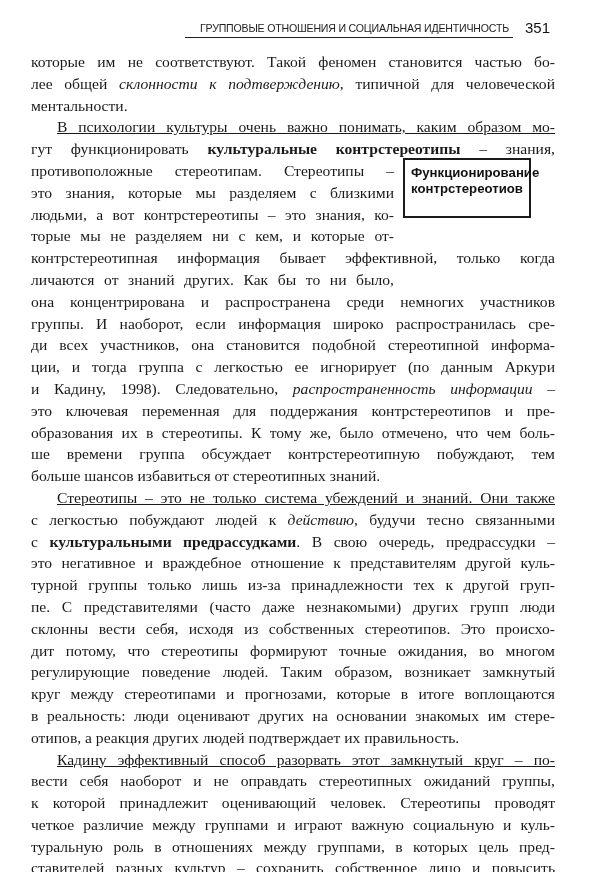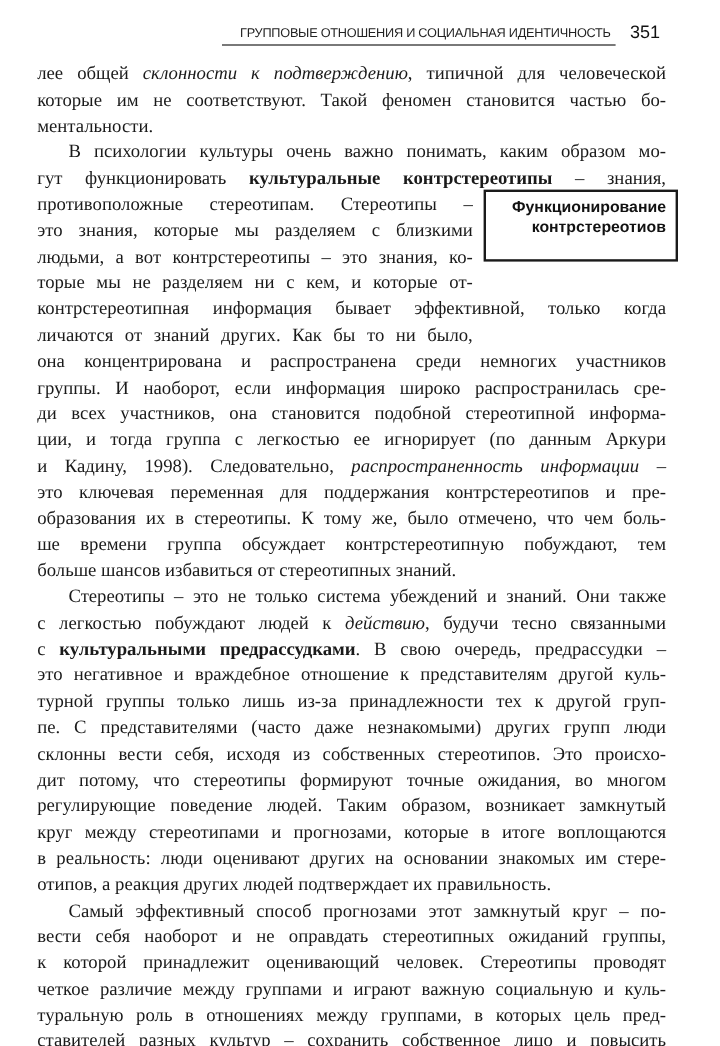--- a/index.html
+++ b/index.html
@@ -65,31 +65,32 @@
       text-align-last: justify;
       text-align: justify;
       height: 21.8px;
       overflow: visible;
     }
     .line.last {
       text-align-last: left;
     }
     .line.indent {
       padding-left: 26px;
+      text-decoration: underline;
     }
     .line.narrow {
       width: 363px;
     }
     em { font-style: italic; }
     strong { font-weight: bold; }
     .sidebar-box {
       position: absolute;
       left: 403px;
       top: 158px;
-      width: 162px;
+      width: 128px;
       height: 60px;
       border: 2px solid #1a1a1a;
       box-sizing: border-box;
       padding: 5px 8px 0 6px;
       font-family: "Liberation Sans", sans-serif;
       font-weight: bold;
       font-size: 13.2px;
       line-height: 16.4px;
       text-align: right;
       color: #111;
@@ -102,22 +103,22 @@
 </head>
 <body>
 
 <div class="page-header">
   <span class="running-title">ГРУППОВЫЕ ОТНОШЕНИЯ И СОЦИАЛЬНАЯ ИДЕНТИЧНОСТЬ</span>
   <div class="header-rule"></div>
   <span class="page-number">351</span>
 </div>
 
 <div class="text-column" id="text-column">
+    <span class="line"><span>которые им не соответствуют. Такой феномен становится частью бо-</span></span>
     <span class="line"><span>лее общей </span><em>склонности к подтверждению</em><span>, типичной для человеческой</span></span>
-    <span class="line"><span>которые им не соответствуют. Такой феномен становится частью бо-</span></span>
     <span class="line last"><span>ментальности.</span></span>
     <span class="line indent"><span>В психологии культуры очень важно понимать, каким образом мо-</span></span>
     <span class="line"><span>гут функционировать </span><strong>культуральные контрстереотипы</strong><span> – знания,</span></span>
     <span class="line narrow"><span>противоположные стереотипам. Стереотипы –</span></span>
     <span class="line narrow"><span>это знания, которые мы разделяем с близкими</span></span>
     <span class="line narrow"><span>людьми, а вот контрстереотипы – это знания, ко-</span></span>
     <span class="line narrow"><span>торые мы не разделяем ни с кем, и которые от-</span></span>
     <span class="line"><span>контрстереотипная информация бывает эффективной, только когда</span></span>
     <span class="line narrow"><span>личаются от знаний других. Как бы то ни было,</span></span>
     <span class="line"><span>она концентрирована и распространена среди немногих участников</span></span>
@@ -134,21 +135,21 @@
     <span class="line"><span>с </span><strong>культуральными предрассудками</strong><span>. В свою очередь, предрассудки –</span></span>
     <span class="line"><span>это негативное и враждебное отношение к представителям другой куль-</span></span>
     <span class="line"><span>турной группы только лишь из-за принадлежности тех к другой груп-</span></span>
     <span class="line"><span>пе. С представителями (часто даже незнакомыми) других групп люди</span></span>
     <span class="line"><span>склонны вести себя, исходя из собственных стереотипов. Это происхо-</span></span>
     <span class="line"><span>дит потому, что стереотипы формируют точные ожидания, во многом</span></span>
     <span class="line"><span>регулирующие поведение людей. Таким образом, возникает замкнутый</span></span>
     <span class="line"><span>круг между стереотипами и прогнозами, которые в итоге воплощаются</span></span>
     <span class="line"><span>в реальность: люди оценивают других на основании знакомых им стере-</span></span>
     <span class="line last"><span>отипов, а реакция других людей подтверждает их правильность.</span></span>
-    <span class="line indent"><span>Самый эффективный способ прогнозами этот замкнутый круг – по-</span></span>
+    <span class="line indent"><span>Кадину эффективный способ разорвать этот замкнутый круг – по-</span></span>
     <span class="line"><span>вести себя наоборот и не оправдать стереотипных ожиданий группы,</span></span>
     <span class="line"><span>к которой принадлежит оценивающий человек. Стереотипы проводят</span></span>
     <span class="line"><span>четкое различие между группами и играют важную социальную и куль-</span></span>
     <span class="line"><span>туральную роль в отношениях между группами, в которых цель пред-</span></span>
     <span class="line"><span>ставителей разных культур – сохранить собственное лицо и повысить</span></span>
   </div>
 
 <div class="sidebar-box" id="sidebar-box">
     <span>Функционирование</span>
     <span>контрстереотиов</span>

